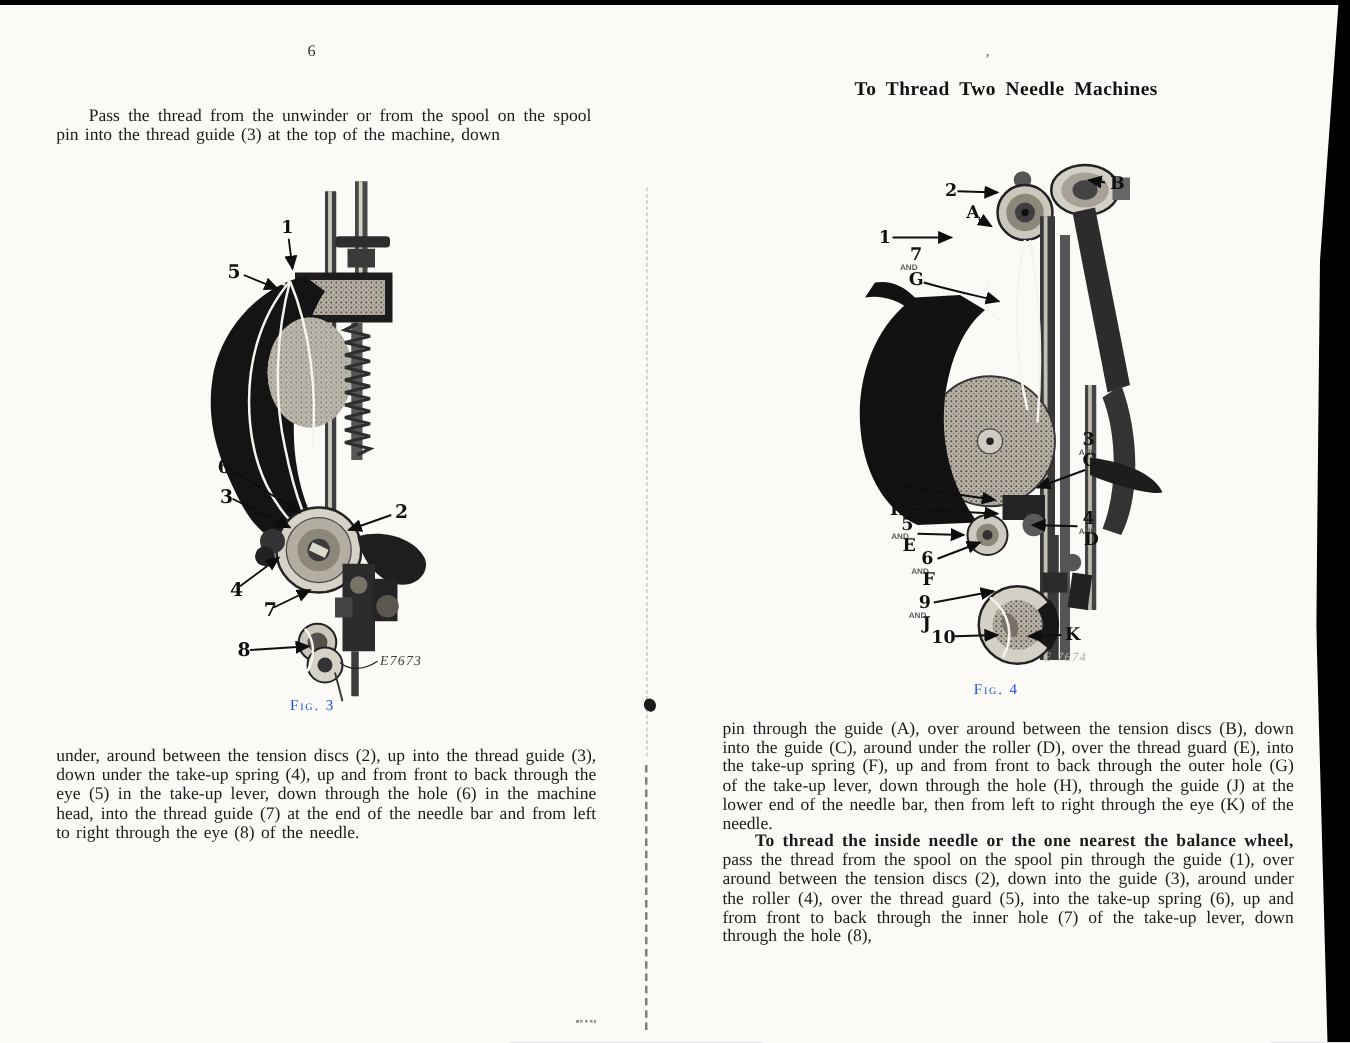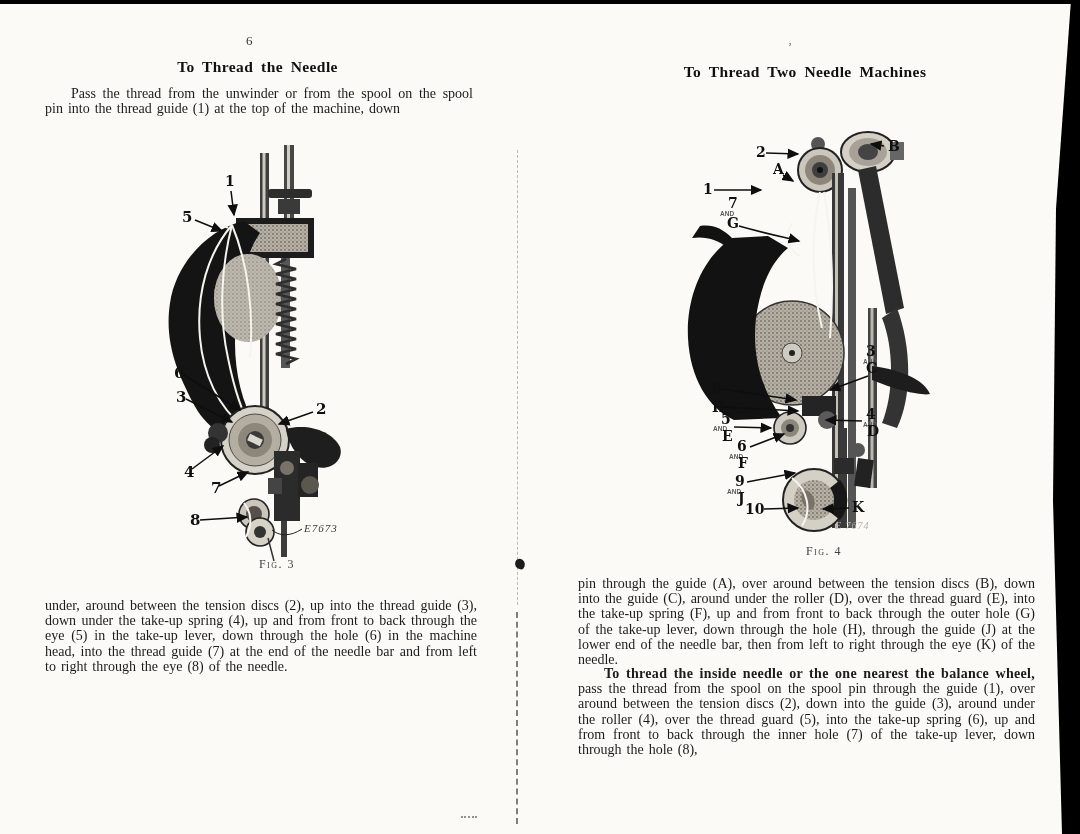--- a/index.html
+++ b/index.html
@@ -24,43 +24,42 @@
   
   .pgnum{font-size:13px;color:#333;}
   .pgmark{font-size:12px;color:#666;}
   .heading{font-weight:700;font-size:15.5px;text-align:center;
     letter-spacing:.4px;word-spacing:3.5px;color:#101010;}
   .para{font-size:14px;line-height:15.2px;text-align:justify;
     word-spacing:1.5px;color:#1b1b1b;}
   .para.indent{text-indent:26px;}
   .para b{font-weight:700;letter-spacing:.3px;}
   .caption{font-variant:small-caps;font-size:12px;letter-spacing:1.5px;
-    color:#404040;text-align:right;}
+    color:#1d4ed8;text-align:center;}
   .figwrap{pointer-events:none;}
   svg text.lbl{font-family:"DejaVu Serif","Liberation Serif",serif;
     font-weight:700;fill:#101010;}
   svg text.and{font-family:"Liberation Sans","DejaVu Sans",sans-serif;
     font-weight:700;fill:#5a5a5a;}
   svg text.plate{font-family:"Liberation Serif",serif;font-style:italic;}
 </style>
 </head>
 <body>
 
 <div class="scan">
 
   <div class="abs edge-top"></div>
   <div class="abs edge-right"></div>
   <div class="abs gutter-dash-upper"></div>
   <div class="abs gutter-dash-lower"></div>
   <div class="abs gutter-blob"></div>
   <div class="abs stray-dots"></div>
 
   <div class="abs pgnum" style="left:246px;top:33px;">6</div>
-  <div class="abs heading" style="left:45px;top:58px;width:425px;">To Thread the Needle</div>
-  <div class="abs para indent" style="left:45px;top:86px;width:428px;">Pass the thread from the unwinder or from the spool on the spool pin into the thread guide (1) at the top of the machine, down</div>
+  <div class="abs para indent" style="left:45px;top:86px;width:428px;">Pass the thread from the unwinder or from the spool on the spool pin into the thread guide (3) at the top of the machine, down</div>
 
   <svg class="abs figwrap" style="left:148px;top:133px;" width="345" height="432" viewBox="0 0 345 432">
     <defs>
       <pattern id="ht3" width="4" height="4" patternUnits="userSpaceOnUse">
         <rect width="4" height="4" fill="#b6b0a5"></rect>
         <circle cx="1" cy="1" r="0.8" fill="#4e4a44"></circle>
         <circle cx="3" cy="3" r="0.6" fill="#6e685f"></circle>
       </pattern>
       <marker id="ah3" markerWidth="9" markerHeight="8" refX="7" refY="3.5" orient="auto">
         <path d="M0,0 L8,3.5 L0,7 z" fill="#0e0e0e"></path>

